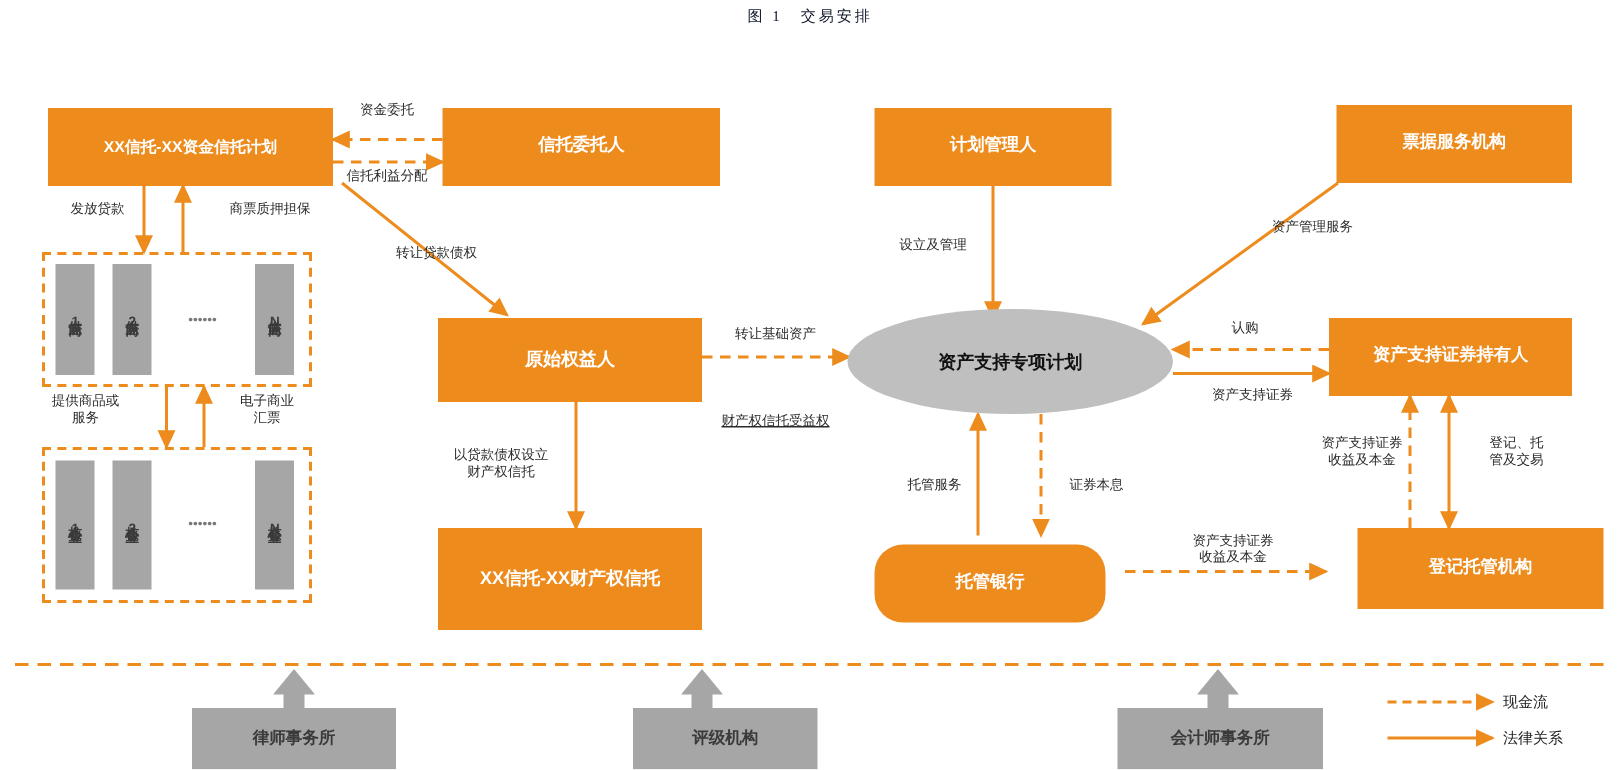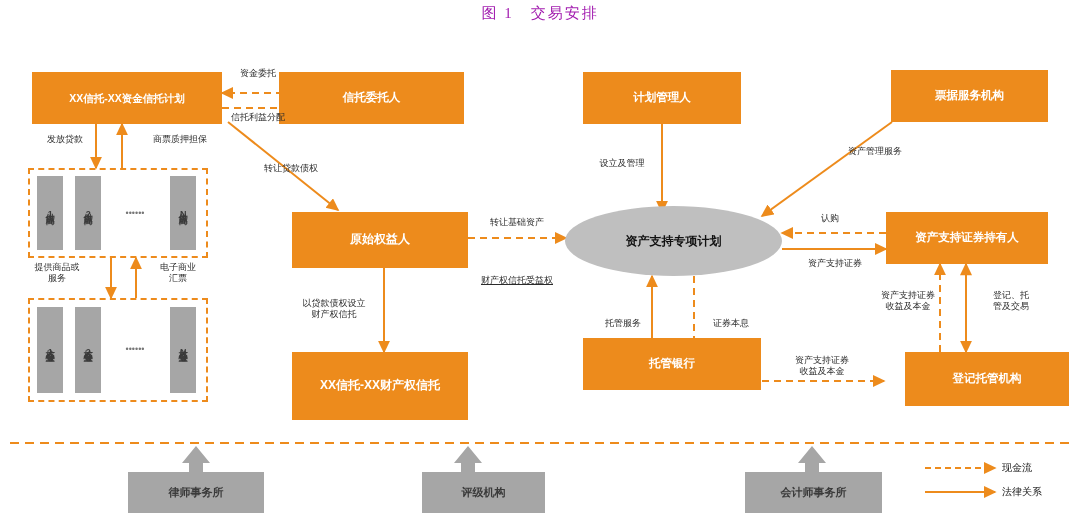--- a/index.html
+++ b/index.html
@@ -1,20 +1,20 @@
 <!DOCTYPE html>
 <html><head>
 <meta charset="utf-8">
 <style>
   html,body{margin:0;padding:0;background:#ffffff;}
   body{font-family:"Liberation Sans","DejaVu Sans",sans-serif;}
   #stage{position:relative;width:1080px;height:513px;background:#fff;overflow:hidden;}
 
   .title{position:absolute;left:0;top:4px;width:1080px;text-align:center;
-         font-family:"Liberation Serif","DejaVu Serif",serif;font-size:15px;color:#a21caf;letter-spacing:2px;}
+         font-family:"Liberation Serif","DejaVu Serif",serif;font-size:10px;color:#0f172a;letter-spacing:2px;}
 
   .box{position:absolute;box-sizing:border-box;display:flex;align-items:center;justify-content:center;
        text-align:center;font-weight:bold;color:#ffffff;line-height:1.15;}
   .box.orange{background:#ED8B1C;}
   .box.gray{background:#A6A6A6;color:#3a3a3a;}
   .box.vert{writing-mode:vertical-rl;text-orientation:upright;letter-spacing:1px;}
 
   .ellipse{position:absolute;background:#BFBFBF;border-radius:50%;display:flex;align-items:center;
            justify-content:center;color:#111;font-weight:bold;}
 
@@ -88,35 +88,35 @@
 
     <g fill="#A6A6A6">
       <path d="M182,463 L196,446 L210,463 L203,463 L203,478 L189,478 L189,463 z"></path>
       <path d="M454,463 L468,446 L482,463 L475,463 L475,478 L461,478 L461,463 z"></path>
       <path d="M798,463 L812,446 L826,463 L819,463 L819,478 L805,478 L805,463 z"></path>
     </g>
   </svg>
 
   <div class="box orange" style="left:32px;top:72px;width:190px;height:52px;font-size:10.5px;">XX信托-XX资金信托计划</div>
 
-  <div class="box orange" style="left:279px;top:72px;width:185px;height:52px;font-size:11.5px;">信托委托人</div>
+  <div class="box orange" style="left:295px;top:72px;width:185px;height:52px;font-size:11.5px;">信托委托人</div>
 
   <div class="box orange" style="left:583px;top:72px;width:158px;height:52px;font-size:11.5px;text-align:right;">计划管理人</div>
 
   <div class="box orange" style="left:891px;top:70px;width:157px;height:52px;font-size:11.5px;">票据服务机构</div>
 
   <div class="box orange" style="left:292px;top:212px;width:176px;height:56px;font-size:12px;">原始权益人</div>
 
   <div class="ellipse ell-label" style="left:565px;top:206px;width:217px;height:70px;">资产支持专项计划</div>
 
   <div class="box orange" style="left:886px;top:212px;width:162px;height:52px;font-size:11.5px;">资产支持证券持有人</div>
 
   <div class="box orange" style="left:292px;top:352px;width:176px;height:68px;font-size:12px;">XX信托-XX财产权信托</div>
 
-  <div class="box orange" style="left:583px;top:338px;width:178px;height:52px;font-size:11.5px;">托管银行</div>
+  <div class="box orange" style="left:583px;top:363px;width:154px;height:52px;font-size:11.5px;border-radius:19px;">托管银行</div>
 
   <div class="box orange" style="left:884px;top:352px;width:164px;height:54px;font-size:11.5px;margin-left:21px;">登记托管机构</div>
 
   <div class="dashgroup" style="left:28px;top:168px;width:180px;height:90px;"></div>
   <div class="box gray vert" style="left:37px;top:176px;width:26px;height:74px;font-size:9px;">供应商1</div>
   <div class="box gray vert" style="left:75px;top:176px;width:26px;height:74px;font-size:9px;">供应商2</div>
   <div class="lbl" style="left:110px;top:208px;width:50px;font-size:9px;color:#777;">••••••</div>
   <div class="box gray vert" style="left:170px;top:176px;width:26px;height:74px;font-size:9px;">供应商N</div>
 
   <div class="dashgroup" style="left:28px;top:298px;width:180px;height:104px;"></div>

